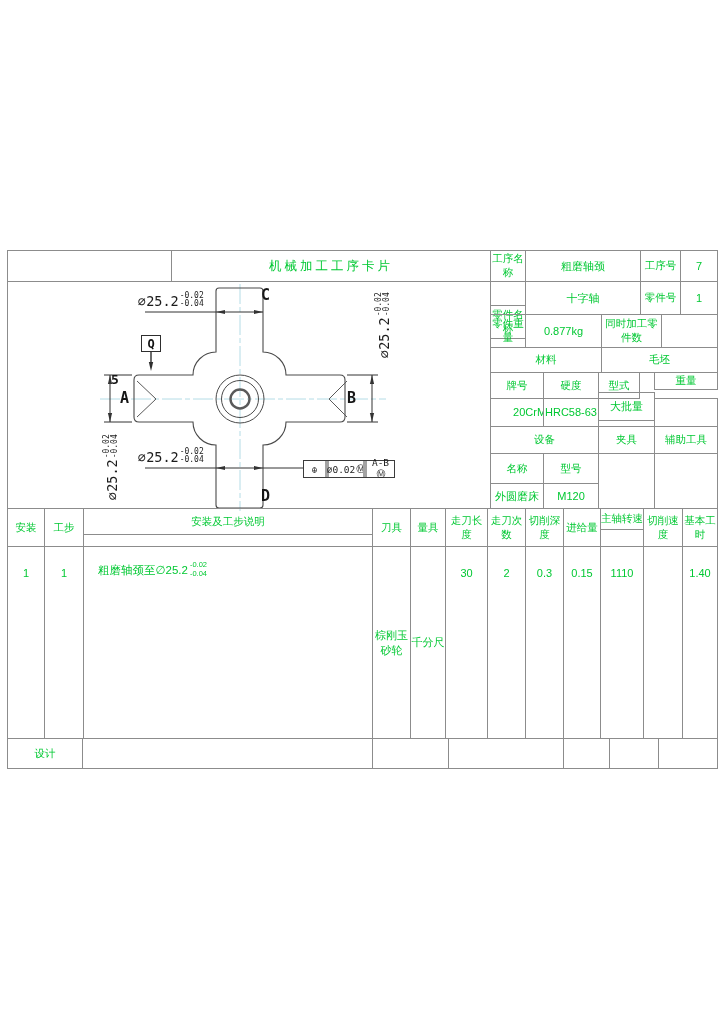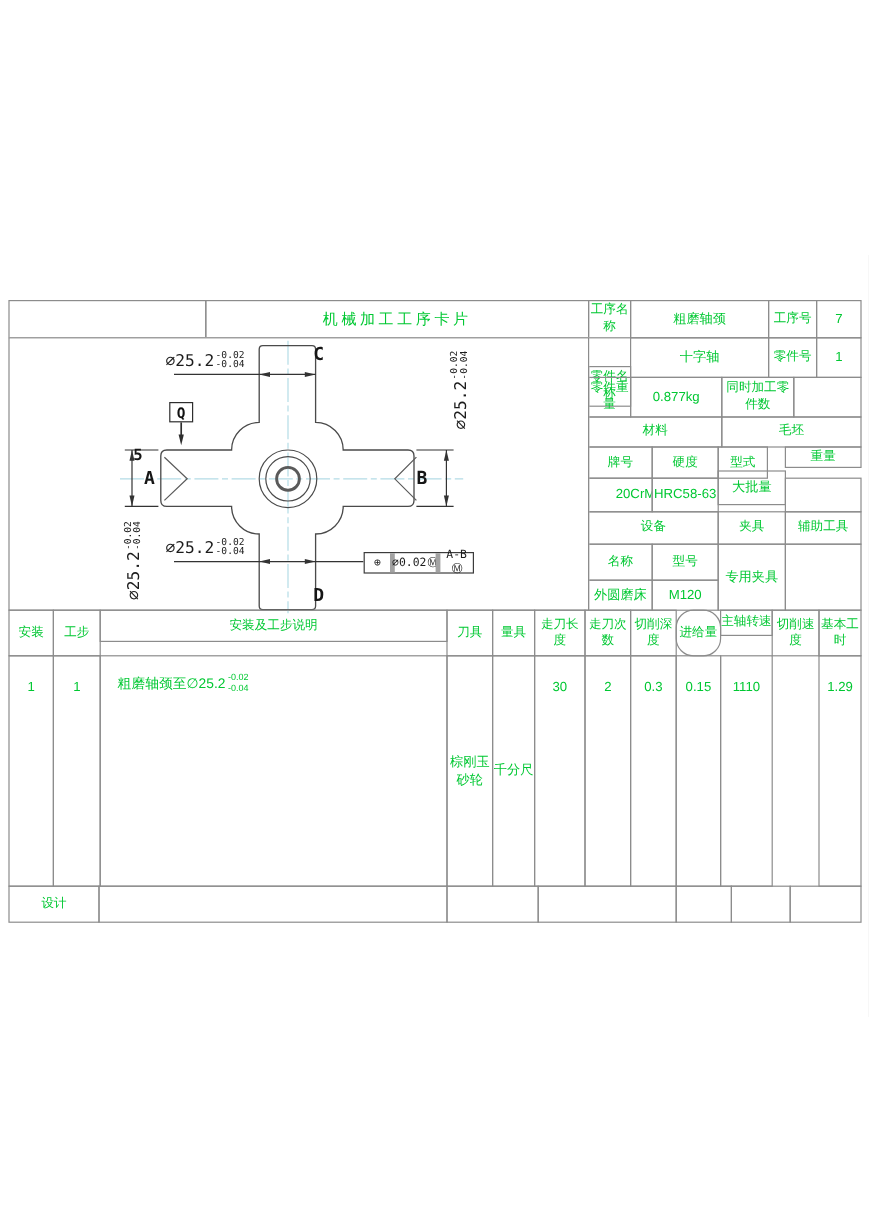--- a/index.html
+++ b/index.html
@@ -72,21 +72,20 @@
   <div class="c val" style="left:543px;top:398px;width:56px;height:29px;">HRC58-63</div>
   <div class="c val" style="left:598px;top:392px;width:57px;height:29px;text-align:center;">大批量</div>
   <div class="c" style="left:654px;top:398px;width:64px;height:29px;"></div>
 
   <div class="c" style="left:490px;top:426px;width:109px;height:28px;">设备</div>
   <div class="c" style="left:598px;top:426px;width:57px;height:28px;">夹具</div>
   <div class="c" style="left:654px;top:426px;width:64px;height:28px;">辅助工具</div>
 
   <div class="c" style="left:490px;top:453px;width:54px;height:31px;">名称</div>
   <div class="c" style="left:543px;top:453px;width:56px;height:31px;">型号</div>
-  <div class="c val" style="left:598px;top:453px;width:57px;height:56px;">专用夹具</div>
   <div class="c" style="left:654px;top:453px;width:64px;height:56px;"></div>
 
   <div class="c val" style="left:490px;top:483px;width:54px;height:26px;">外圆磨床</div>
   <div class="c val" style="left:543px;top:483px;width:56px;height:26px;">M120</div>
 
   <div class="draw-area" style="left:7px;top:281px;width:484px;height:228px;"></div>
 
   <svg style="left:7px;top:281px;" width="484" height="228" viewBox="7 281 484 228">
 
     <g stroke="#b4dce6" stroke-width="1" fill="none" stroke-dasharray="20 3 5 3">
@@ -192,42 +191,42 @@
   </div>
 
   <div class="c" style="left:7px;top:508px;width:38px;height:39px;">安装</div>
   <div class="c" style="left:44px;top:508px;width:40px;height:39px;">工步</div>
   <div class="c" style="left:83px;top:508px;width:290px;height:27px;">安装及工步说明</div>
   <div class="c" style="left:372px;top:508px;width:39px;height:39px;">刀具</div>
   <div class="c" style="left:410px;top:508px;width:36px;height:39px;">量具</div>
   <div class="c" style="left:445px;top:508px;width:43px;height:39px;">走刀长度</div>
   <div class="c" style="left:487px;top:508px;width:39px;height:39px;">走刀次数</div>
   <div class="c" style="left:525px;top:508px;width:39px;height:39px;">切削深度</div>
-  <div class="c" style="left:563px;top:508px;width:38px;height:39px;border-radius:15px;">进给量</div>
+  <div class="c" style="left:563px;top:508px;width:38px;height:39px;">进给量</div>
   <div class="c" style="left:600px;top:508px;width:44px;height:22px;">主轴转速</div>
   <div class="c" style="left:643px;top:508px;width:40px;height:39px;">切削速度</div>
   <div class="c" style="left:682px;top:508px;width:36px;height:39px;">基本工时</div>
 
   <div class="c val topalign" style="left:7px;top:546px;width:38px;height:193px;">1</div>
   <div class="c val topalign" style="left:44px;top:546px;width:40px;height:193px;">1</div>
   <div class="c desc-cell" style="left:83px;top:546px;width:290px;height:193px;">
     <span>粗磨轴颈至∅25.2</span>
     <span class="gstack">
         <span>-0.02</span>
         <span>-0.04</span>
       </span>
   </div>
   <div class="c val" style="left:410px;top:546px;width:36px;height:193px;">千分尺</div>
   <div class="c val" style="left:372px;top:546px;width:39px;height:193px;">棕刚玉砂轮</div>
   <div class="c val topalign" style="left:445px;top:546px;width:43px;height:193px;">30</div>
   <div class="c val topalign" style="left:487px;top:546px;width:39px;height:193px;">2</div>
   <div class="c val topalign" style="left:525px;top:546px;width:39px;height:193px;">0.3</div>
   <div class="c val topalign" style="left:563px;top:546px;width:38px;height:193px;">0.15</div>
   <div class="c val topalign" style="left:600px;top:546px;width:44px;height:193px;">1110</div>
-  <div class="c val topalign" style="left:682px;top:546px;width:36px;height:193px;">1.29</div>
+  <div class="c val topalign" style="left:682px;top:546px;width:36px;height:193px;">1.40</div>
 
   <div class="c" style="left:7px;top:738px;width:76px;height:31px;">设计</div>
   <div class="c" style="left:82px;top:738px;width:291px;height:31px;"></div>
   <div class="c" style="left:372px;top:738px;width:77px;height:31px;"></div>
   <div class="c" style="left:448px;top:738px;width:116px;height:31px;"></div>
   <div class="c" style="left:563px;top:738px;width:47px;height:31px;"></div>
   <div class="c" style="left:609px;top:738px;width:50px;height:31px;"></div>
   <div class="c" style="left:658px;top:738px;width:60px;height:31px;"></div>
 
 </div>

